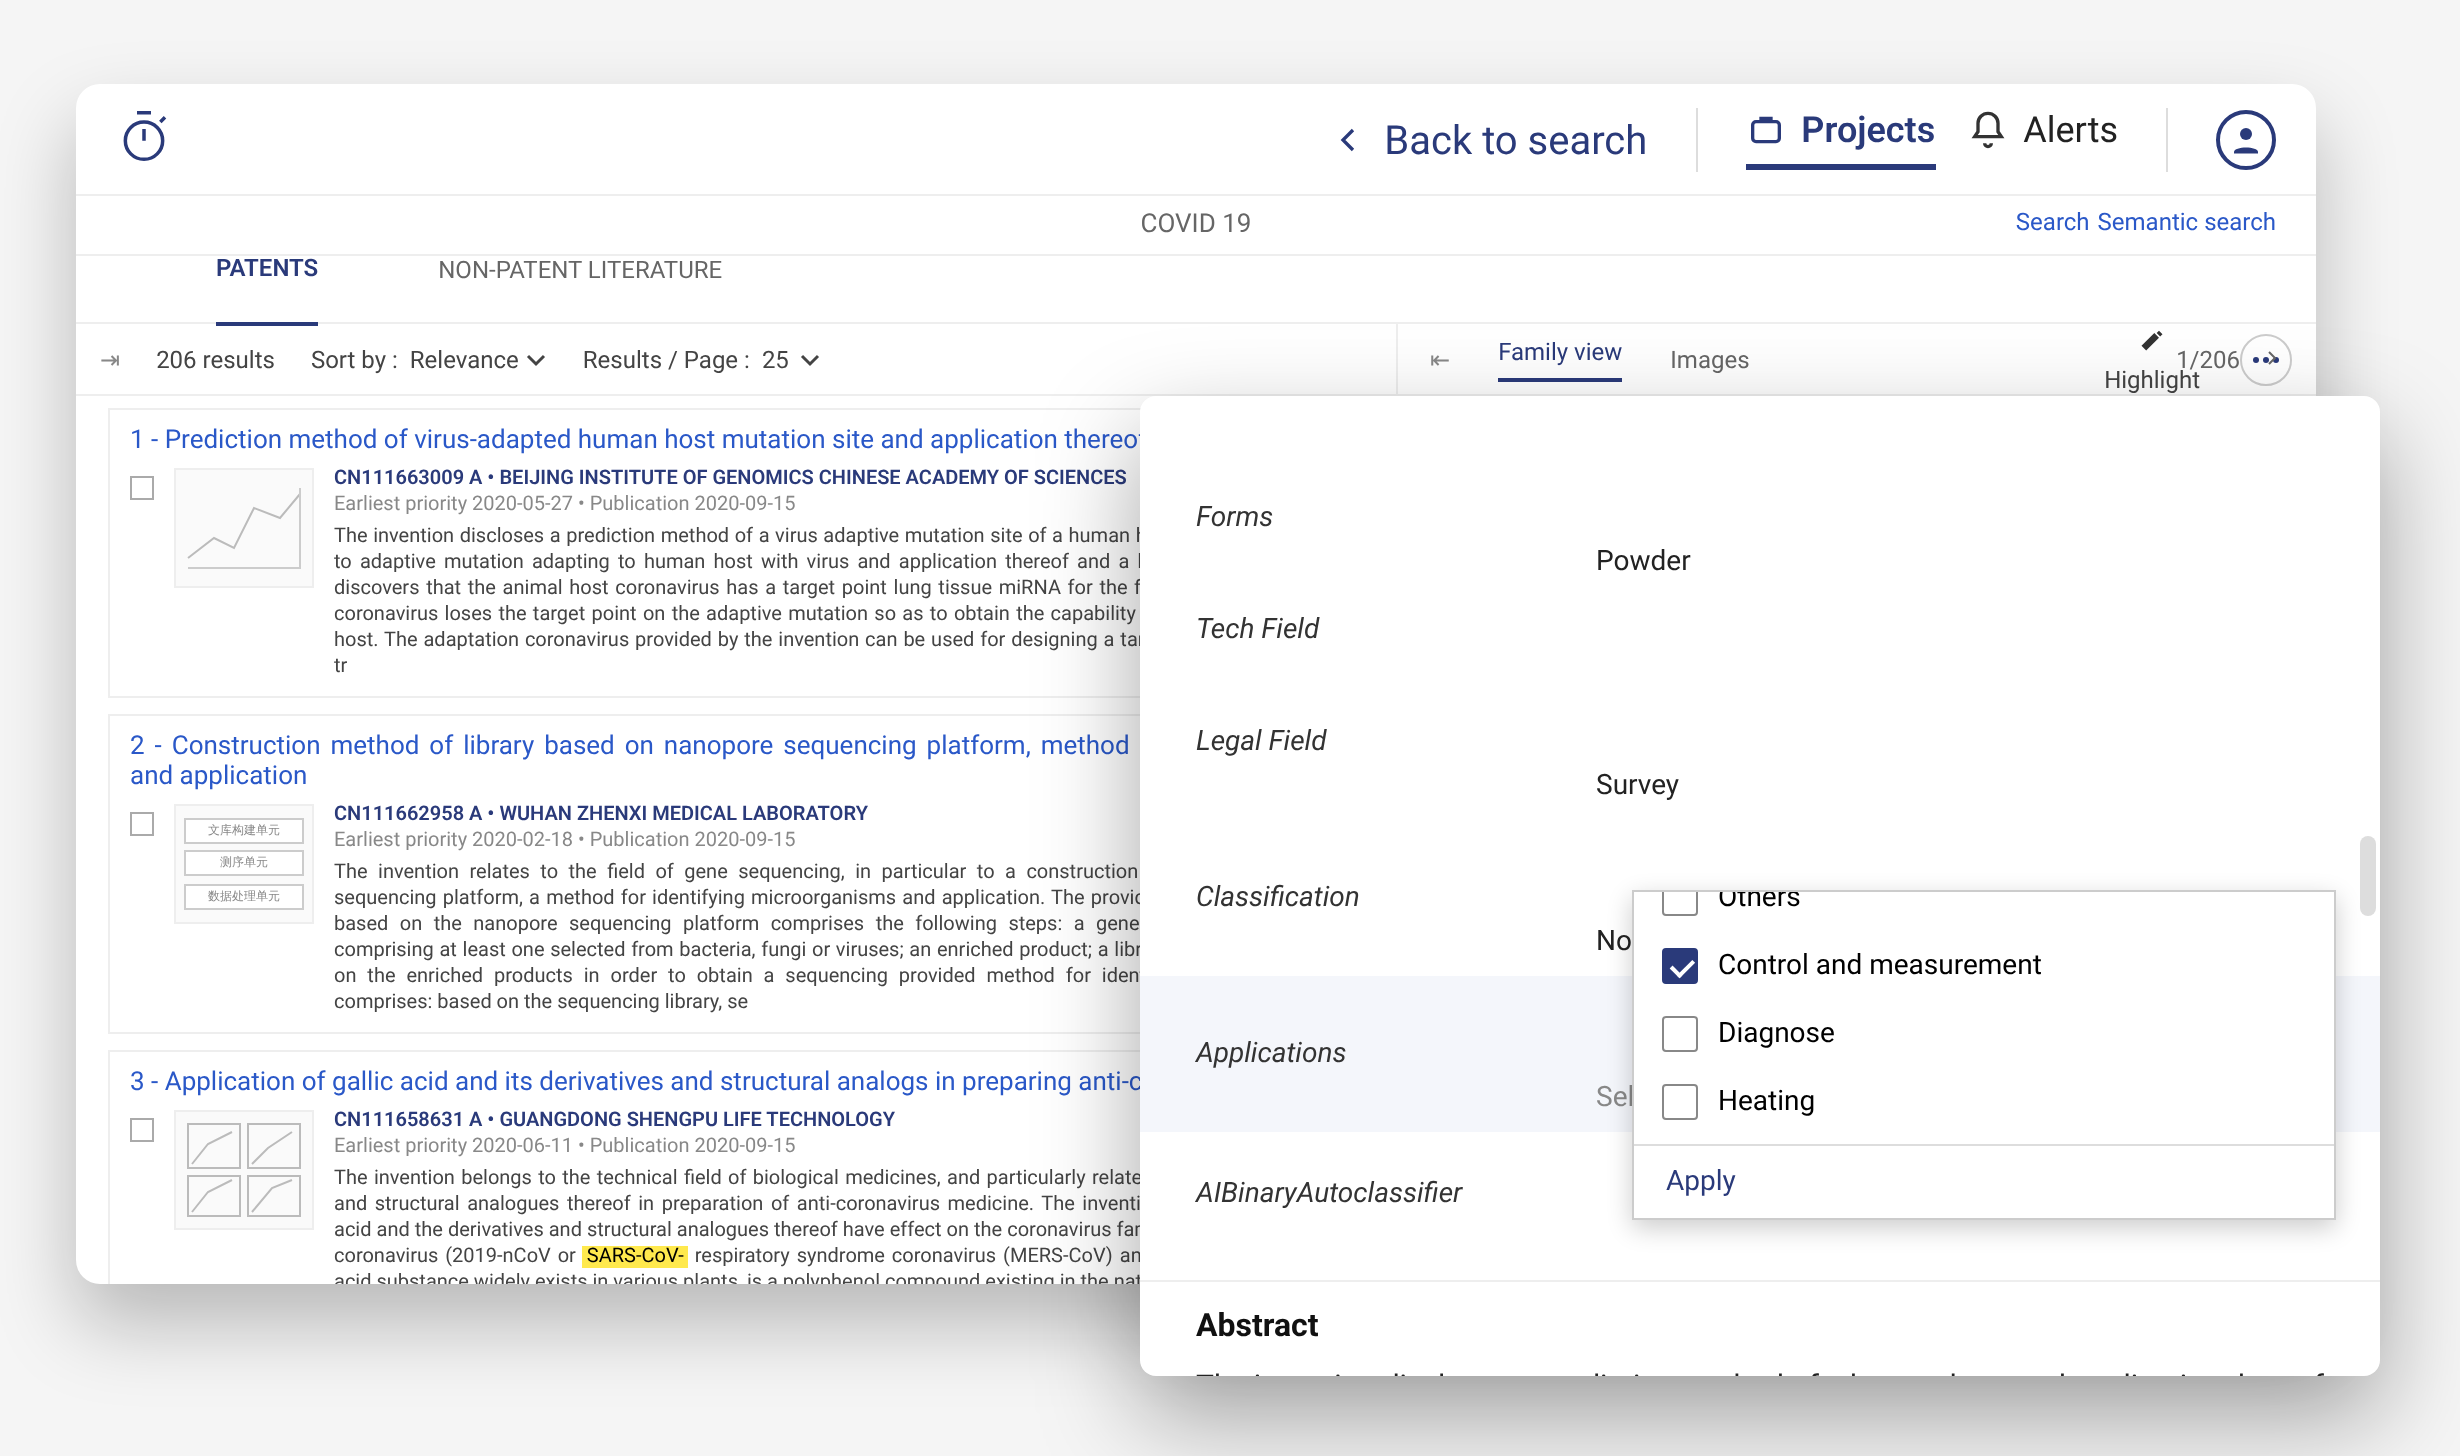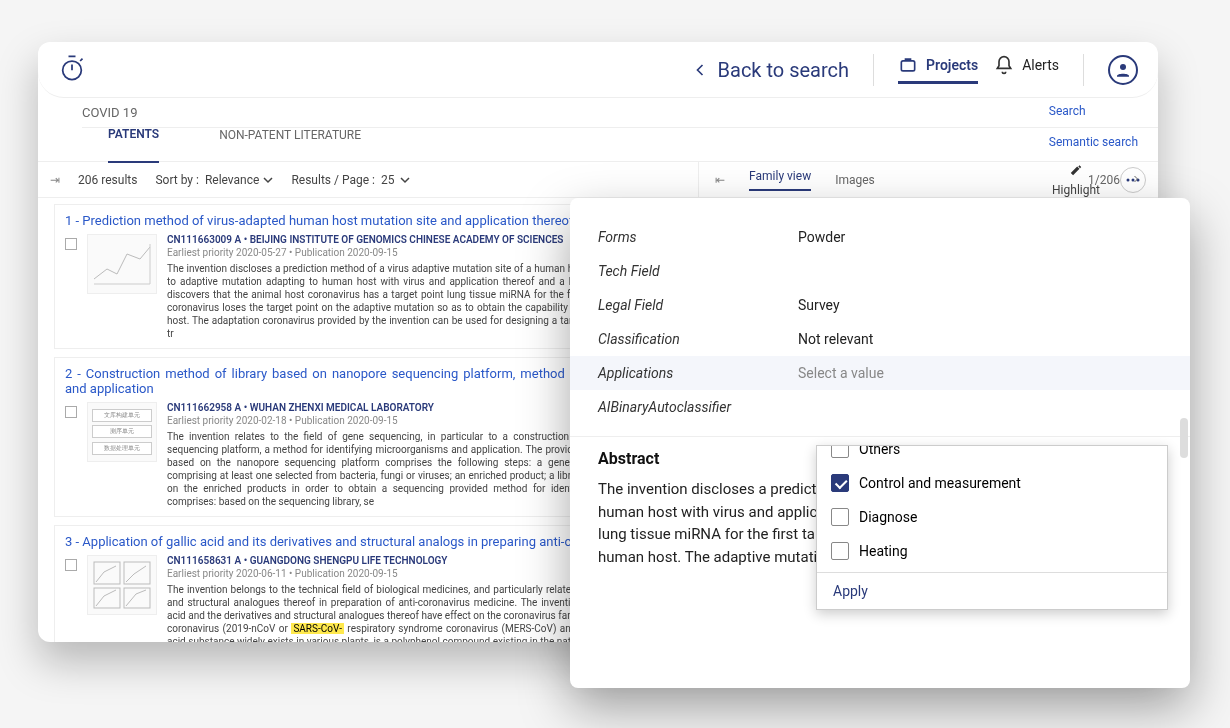--- a/index.html
+++ b/index.html
@@ -25,60 +25,58 @@
     overflow: hidden;
   }
 
   .topbar {
     display: flex;
     align-items: center;
     height: 56px;
     padding: 0 20px;
     border-bottom: 1px solid #eee;
     gap: 16px;
-    border-radius: 26px;
   }
   .stopwatch-icon {
     width: 28px; height: 28px;
     color: #2a3a7a;
   }
   .topbar-spacer { flex: 1; }
   .back-link {
     display: flex; align-items: center; gap: 8px;
     color: #2a3a7a;
     font-size: 20px;
     cursor: pointer;
   }
   .divider-v { width:1px; height:32px; background:#ddd; margin:0 8px; }
   .proj-group {
     display:flex; align-items:center; gap:8px;
     padding-bottom: 6px;
     border-bottom: 3px solid transparent;
   }
   .proj-group.active { border-bottom-color:#2a3a7a; }
-  .proj-group .label { font-size:14px; color:#222; }
+  .proj-group .label { font-size:18px; color:#222; }
   .proj-group.active .label { color:#2a3a7a; font-weight:600; }
   .avatar {
     width:30px; height:30px; border-radius:50%;
     border:2px solid #2a3a7a;
     display:flex; align-items:center; justify-content:center;
   }
   .avatar svg { width:18px; height:18px; color:#2a3a7a; }
 
   .subhead {
-    display:flex; align-items:center; 
+    display:flex; align-items:center; justify-content:center;
     position:relative;
     height:30px;
     border-bottom:1px solid #eee;
-    margin-left:44px;
   }
   .subhead .title { font-size:13px; color:#666; }
   .subhead .rlinks {
     position:absolute; right:20px; top:6px;
-    display:flex; gap:17px; font-size:12px;flex-direction:column;
+    display:flex; gap:4px; font-size:12px;
   }
   .subhead .rlinks a { color:#2a58c8; cursor:pointer; }
 
   .tabs-row {
     display:flex; align-items:center; gap:60px;
     padding: 0 70px;
     height:34px;
     border-bottom:1px solid #eee;
     font-size:12px;
     color:#666;
@@ -180,20 +178,21 @@
     padding: 9px 0;
   }
   .field-row .k {
     width: 200px;
     font-style: italic;
     color:#333;
   }
   .field-row .v {
     flex:1;
     color:#222;
+    margin-top:44px;
   }
   .field-row .v.sel-ph { color:#888; }
   .cal-icon { display:inline-flex; align-items:center; gap:6px; }
   .cal-icon svg { width:16px; height:16px; color:#666; }
 
   .hr { height:1px; background:#eee; margin:12px -28px; }
 
   .section-h { font-weight:700; font-size:16px; color:#111; margin: 8px 0 10px; }
   .abs-text { font-size:15px; line-height:1.5; color:#222; }
 

